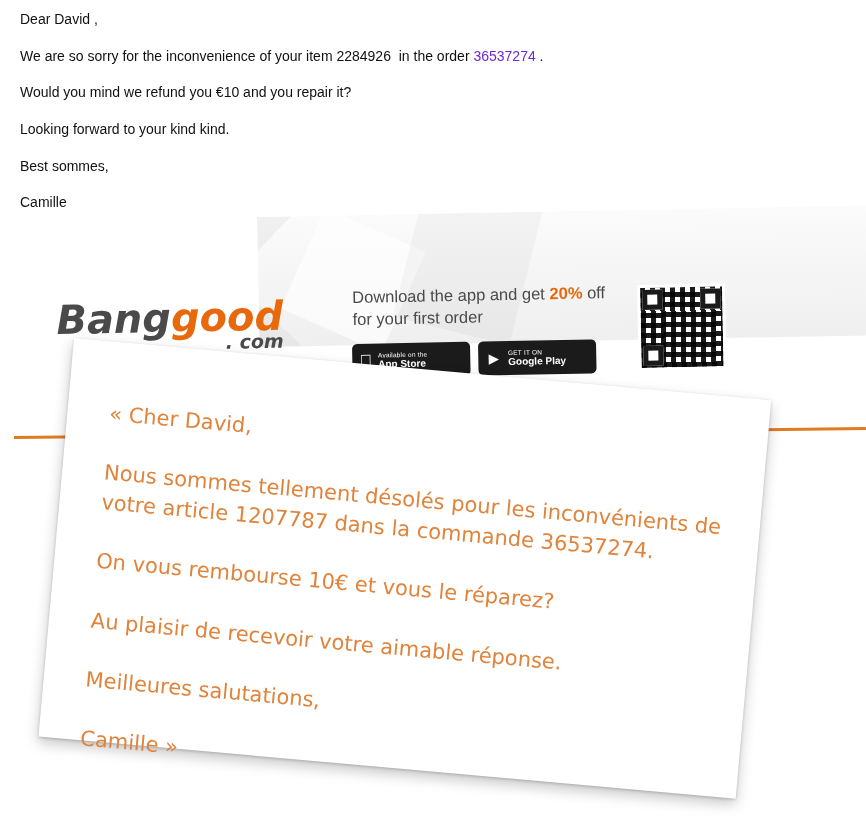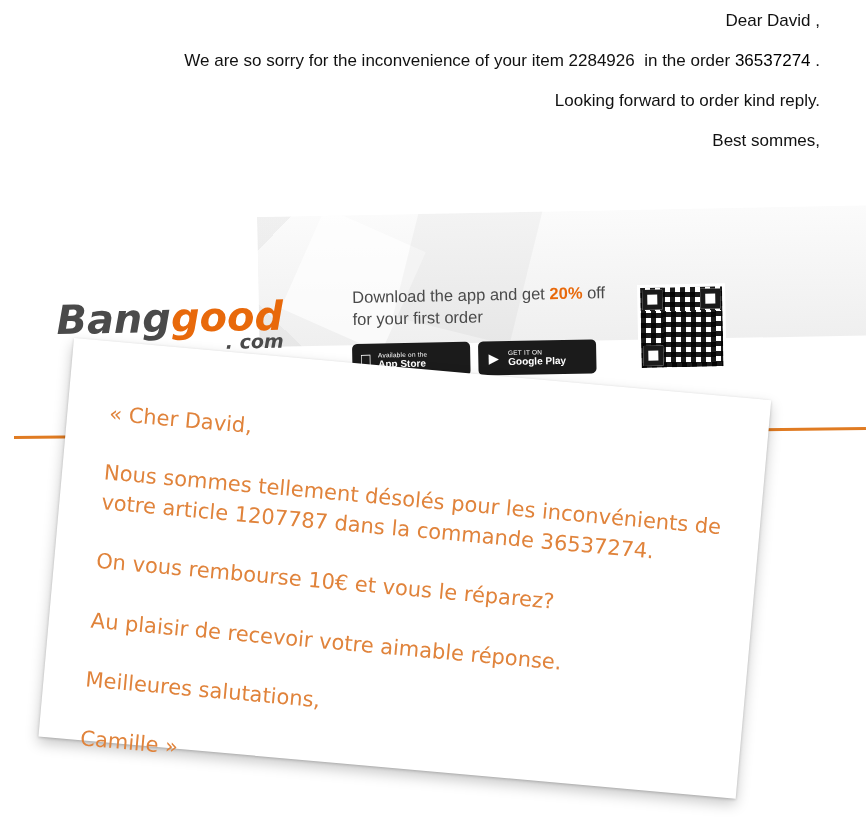--- a/index.html
+++ b/index.html
@@ -15,31 +15,30 @@
     font-family: "Liberation Sans", sans-serif;
     color: #000000;
   }
 
   
   .email-body {
     position: absolute;
     left: 20px;
     top: 12px;
     width: 800px;
-    font-size: 17px;
+    font-size: 14px;
     line-height: 1.05;
     color: #111111;
-    text-align: right;
   }
   .email-line {
     margin: 0 0 22px 0;
     white-space: pre-wrap;
   }
   .order-link {
-    color: #000000;
+    color: #6d28d9;
   }
 
   
   .bg-card {
     position: absolute;
     left: 0px;
     top: 222px;
     width: 900px;
     height: 240px;
     background: #ffffff;
@@ -215,22 +214,24 @@
   }
 </style>
 </head>
 <body>
 
 <div class="email-body">
   <p class="email-line">Dear David ,</p>
 
   <p class="email-line"><span>We are so sorry for the inconvenience of your item 2284926  in the order </span><span class="order-link">36537274</span><span> .</span></p>
 
-  <p class="email-line">Looking forward to order kind reply.</p>
+  <p class="email-line">Would you mind we refund you €10 and you repair it?</p>
+  <p class="email-line">Looking forward to your kind kind.</p>
   <p class="email-line">Best sommes,</p>
+  <p class="email-line">Camille</p>
 </div>
 
 <div class="bg-card">
   <div class="bg-banner"></div>
 </div>
 
 <div class="bg-logo">
   <span class="w1">Bang</span><span class="w2">good</span>
   <span class="dotcom">. com</span>
 </div>

